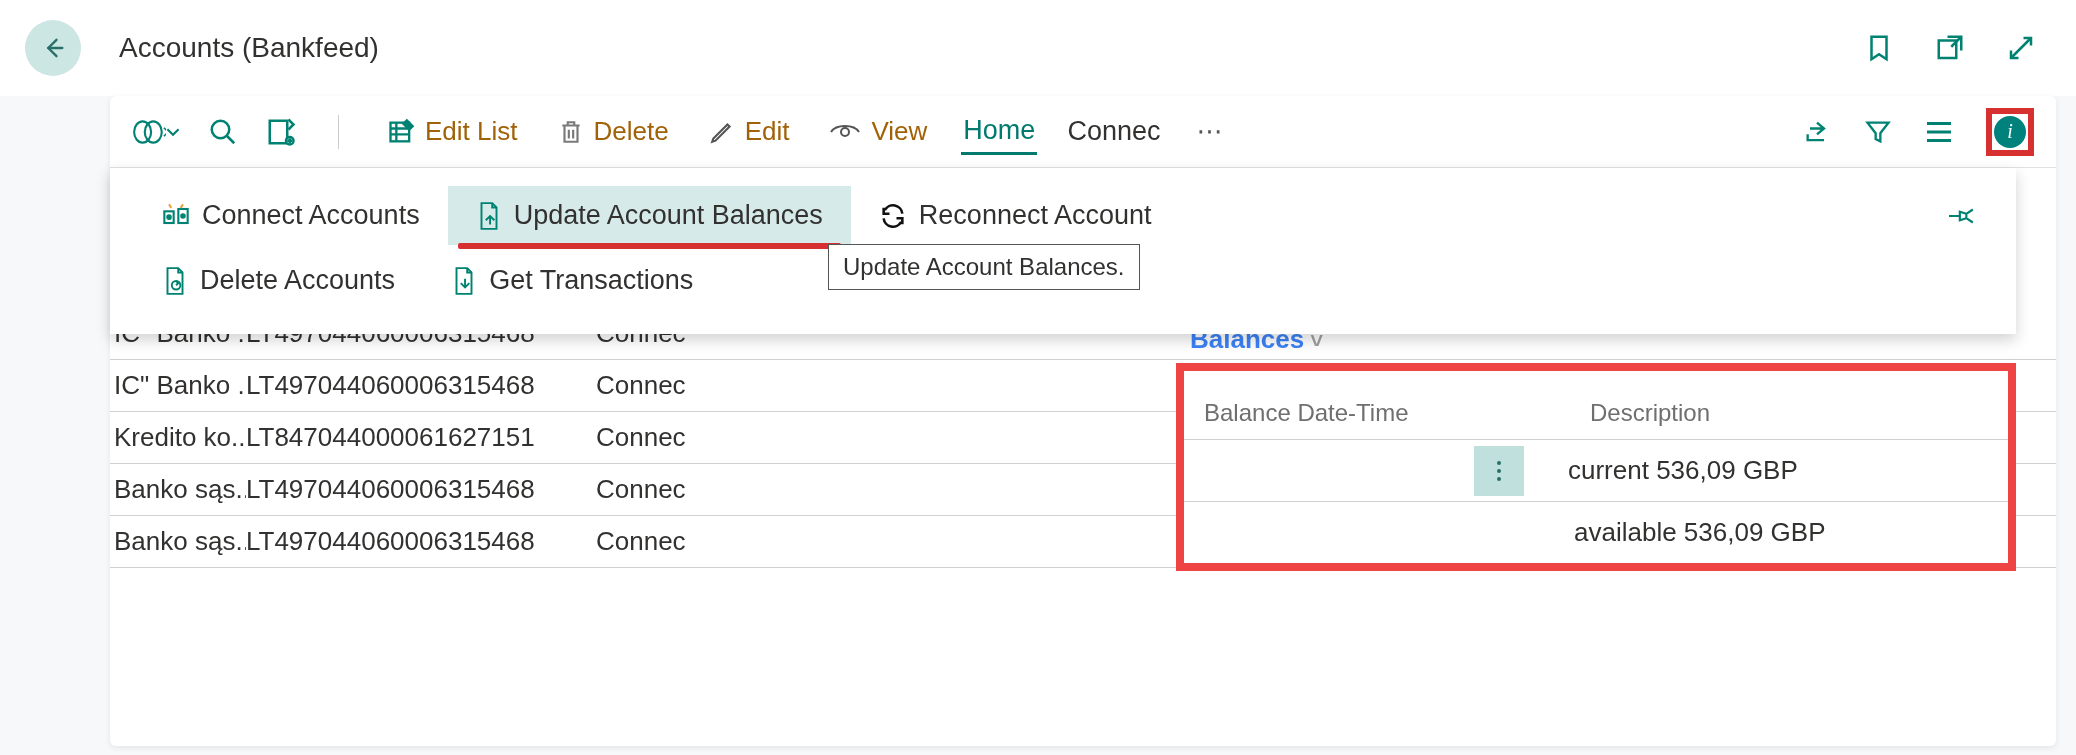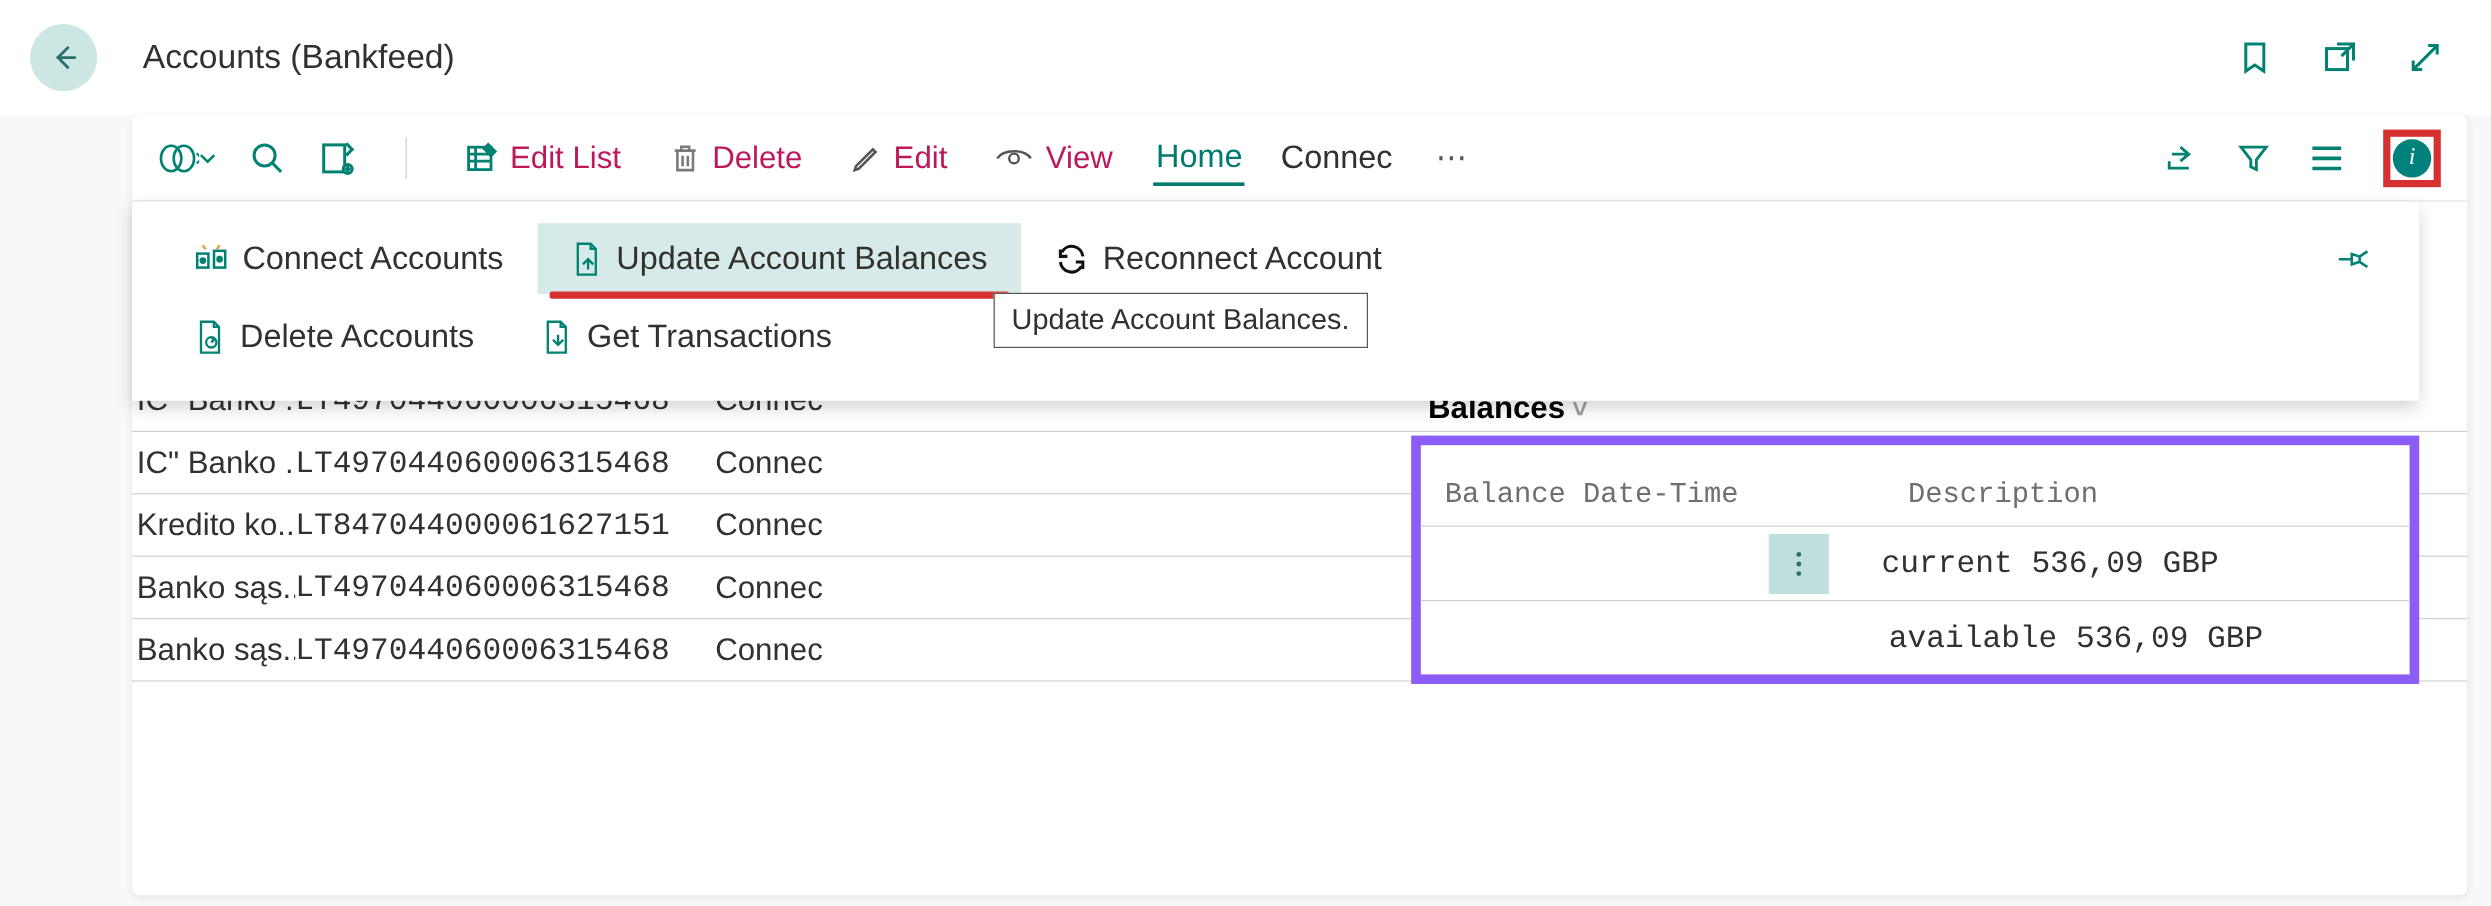--- a/index.html
+++ b/index.html
@@ -56,21 +56,21 @@
   }
   .toolbar-left {
     display:flex; align-items:center; gap: 28px;
   }
   .vsep {
     width: 1px; height: 34px; background: #ccc; margin: 0 14px;
   }
   .tb-item {
     display:flex; align-items:center; gap:10px;
     font-size: 26px;
-    color: #be185d;
+    color: #a16207;
     cursor:pointer;
     padding: 4px 6px;
   }
   .tb-item svg { flex-shrink:0; }
   .tb-nav {
     font-size: 27px;
     color: #323130;
     cursor:pointer;
     padding: 6px 2px;
   }
@@ -159,42 +159,41 @@
     color:#323130;
   }
   .acct-row {
     display:flex;
     height: 52px;
     align-items:center;
     border-bottom: 1px solid #d0d0d0;
     padding-left: 4px;
   }
   .col-a { width: 132px; white-space:nowrap; overflow:hidden; }
-  .col-b { width: 330px; font-family: Liberation Mono, monospace; }
+  .col-b { width: 330px; }
   .col-c { width: 160px; text-align:left; padding-left:20px; }
 
   
   .factbox {
     position:absolute;
     top: 220px;
     right: 40px;
     width: 840px;
   }
   .fb-title {
     font-size: 26px;
-    color:#000000;
+    color:#3b82f6;
     font-weight:600;
     padding: 8px 0 8px 14px;
   }
   .fb-title::after { content:" ˅"; color:#a0a0a0; font-size:22px; }
   .fb-box {
-    border: 8px solid #8b5cf6;
+    border: 8px solid #ef4444;
     padding: 12px 0 0 0;
     background:#fff;
-    font-family:Liberation Mono, monospace;
   }
   .fb-headers {
     display:flex;
     font-size: 24px;
     color:#6f6f6f;
     padding: 16px 0 12px 0;
   }
   .fb-col1 { width: 340px; padding-left: 20px; }
   .fb-col2 { width: 60px; }
   .fb-col3 { flex:1; padding-left: 6px; }

